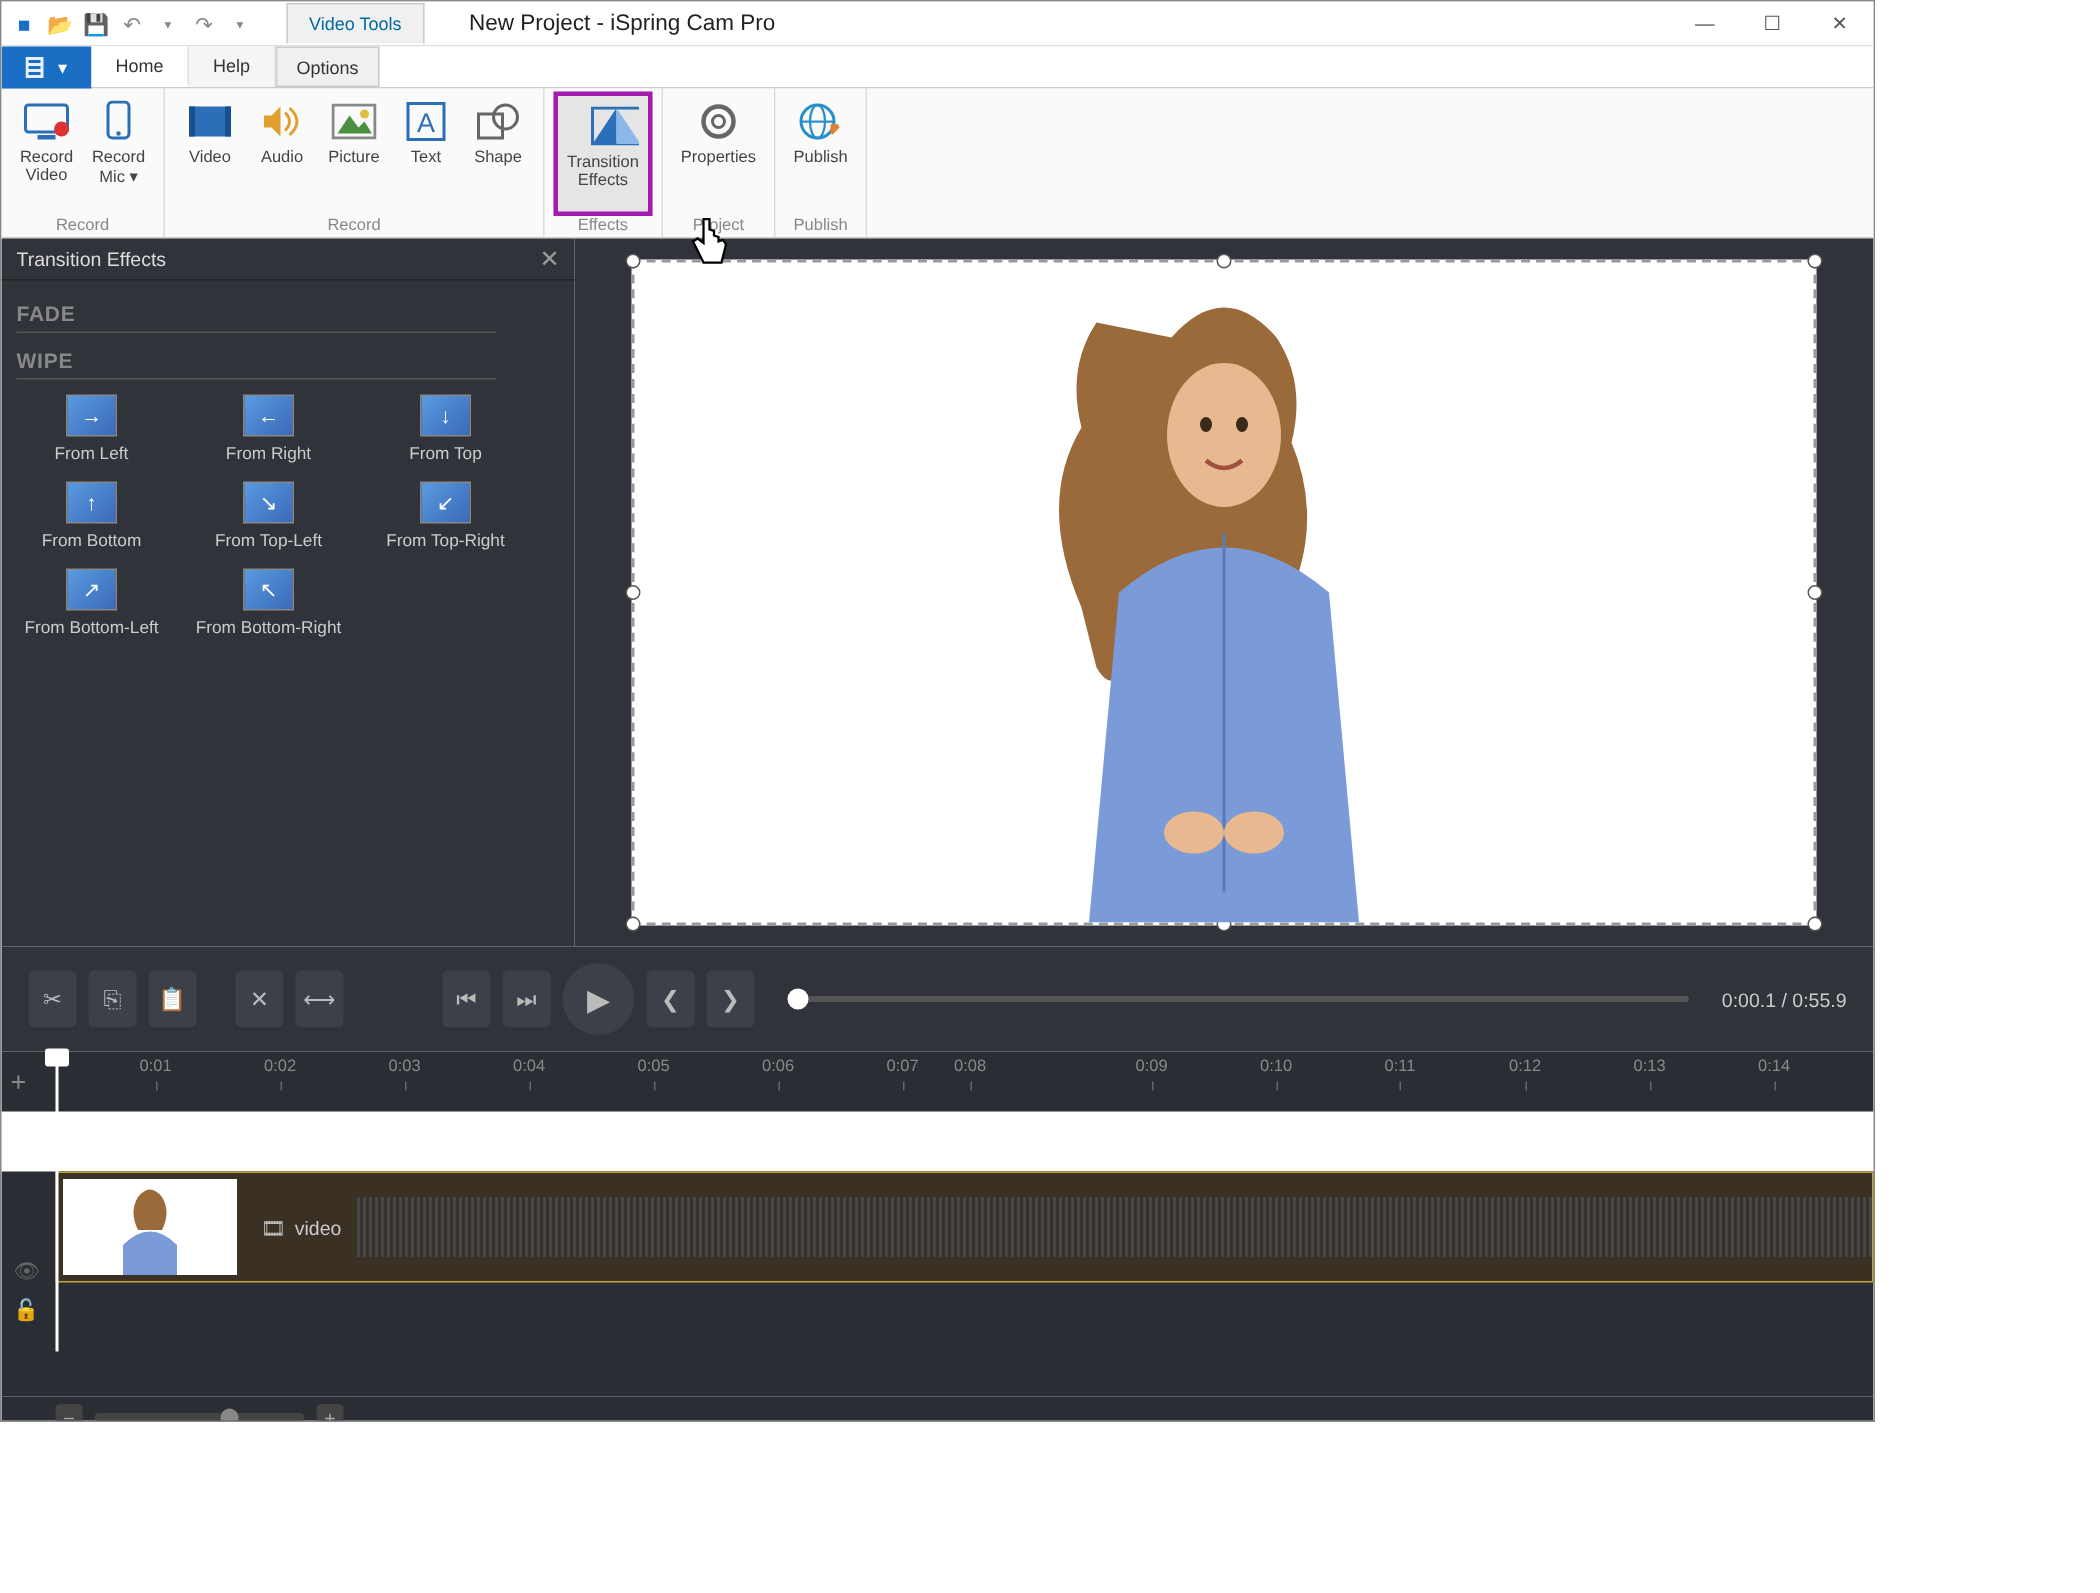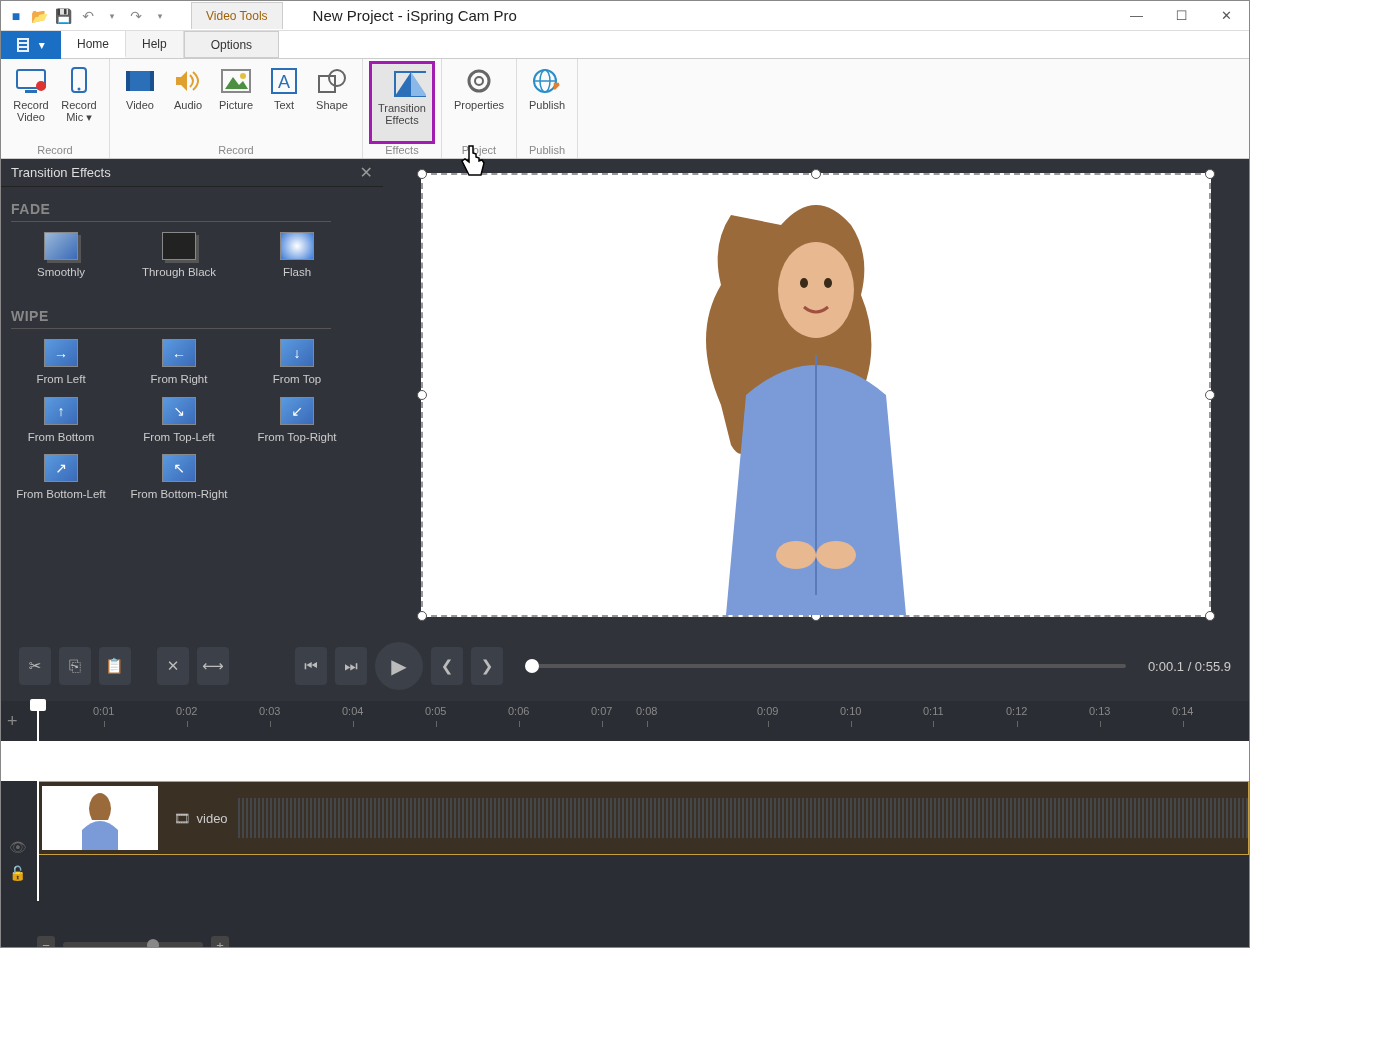--- a/index.html
+++ b/index.html
@@ -3,31 +3,31 @@
 <meta charset="utf-8">
 <style>
 * { margin: 0; padding: 0; box-sizing: border-box; font-family: "Segoe UI", Tahoma, sans-serif; }
 body { width: 1250px; height: 948px; background: #fff; overflow: hidden; border: 1px solid #888; }
 
 
 .titlebar { height: 30px; background: #fff; display: flex; align-items: center; border-bottom: 1px solid #ddd; }
 .qat { display: flex; align-items: center; padding-left: 4px; gap: 2px; }
 .qat-btn { width: 22px; height: 22px; display: flex; align-items: center; justify-content: center; font-size: 14px; cursor: pointer; }
 .titletabs { display: flex; margin-left: 20px; }
-.titletab { padding: 6px 14px; font-size: 12px; color: #a16207; border: 1px solid #ccc; border-bottom: none; background: #f0f0f0; }
+.titletab { padding: 6px 14px; font-size: 12px; color: #0369a1; border: 1px solid #ccc; border-bottom: none; background: #f0f0f0; }
 .wintitle { margin-left: 30px; font-size: 15px; color: #222; }
 .wincontrols { margin-left: auto; display: flex; }
 .winbtn { width: 45px; height: 28px; display: flex; align-items: center; justify-content: center; color: #555; font-size: 13px; cursor: pointer; }
 
 
 .ribbon-tabs { height: 28px; background: #fff; display: flex; border-bottom: 1px solid #ccc; }
 .filemenu { width: 60px; height: 28px; background: #1a6fc4; color: #fff; display: flex; align-items: center; justify-content: center; font-size: 12px; cursor: pointer; }
 .rtab { padding: 6px 16px; font-size: 12px; color: #333; border-right: 1px solid #ddd; cursor: pointer; background: #f5f5f5; text-align: center; }
 .rtab.active { background: #fff; border-bottom: 2px solid #fff; }
-.tooltab { padding: 6px 26px; font-size: 12px; color: #333; cursor: pointer; background: #f0f0f0; border: 1px solid #ccc; }
+.tooltab { padding: 6px 13px; font-size: 12px; color: #333; cursor: pointer; background: #f0f0f0; border: 1px solid #ccc; }
 
 
 .ribbon { height: 100px; background: #fafafa; border-bottom: 1px solid #ccc; display: flex; }
 .ribbon-group { border-right: 1px solid #ddd; display: flex; flex-direction: column; align-items: center; padding: 2px 6px 0; }
 .rg-buttons { display: flex; flex: 1; }
 .rg-btn { display: flex; flex-direction: column; align-items: center; justify-content: flex-start; padding: 4px 6px; font-size: 11px; color: #444; cursor: pointer; min-width: 48px; }
 .rg-btn.highlight { background: #e5e5e5; border: 3px solid #a21caf; align-items: flex-end; }
 .rg-btn .ico { width: 32px; height: 32px; display: flex; align-items: center; justify-content: center; margin-bottom: 2px; }
 .rg-label { font-size: 11px; color: #888; padding-bottom: 2px; }
 
@@ -257,34 +257,20 @@
 
 <div class="workspace">
   <div class="sidepanel">
     <div class="sp-head">
       <span>Transition Effects</span>
       <span class="sp-close">✕</span>
     </div>
     <div class="sp-body">
       <div class="sp-cat">FADE</div>
       <div class="sp-hr"></div>
-      <div class="sp-grid">
-        <div class="sp-item">
-            <div class="sp-thumb" style="background:linear-gradient(135deg,#9ab8d8,#3a6ab8);box-shadow:3px 3px 0 #555"></div>
-            <span>Smoothly</span>
-          </div>
-        <div class="sp-item">
-            <div class="sp-thumb" style="background:#222;box-shadow:3px 3px 0 #555"></div>
-            <span>Through Black</span>
-          </div>
-        <div class="sp-item">
-            <div class="sp-thumb" style="background:radial-gradient(circle,#fff,#3a7ad8)"></div>
-            <span>Flash</span>
-          </div>
-      </div>
 
       <div class="sp-cat">WIPE</div>
       <div class="sp-hr"></div>
       <div class="sp-grid">
         <div class="sp-item">
             <div class="sp-thumb">→</div>
             <span>From Left</span>
           </div>
         <div class="sp-item">
             <div class="sp-thumb">←</div>

